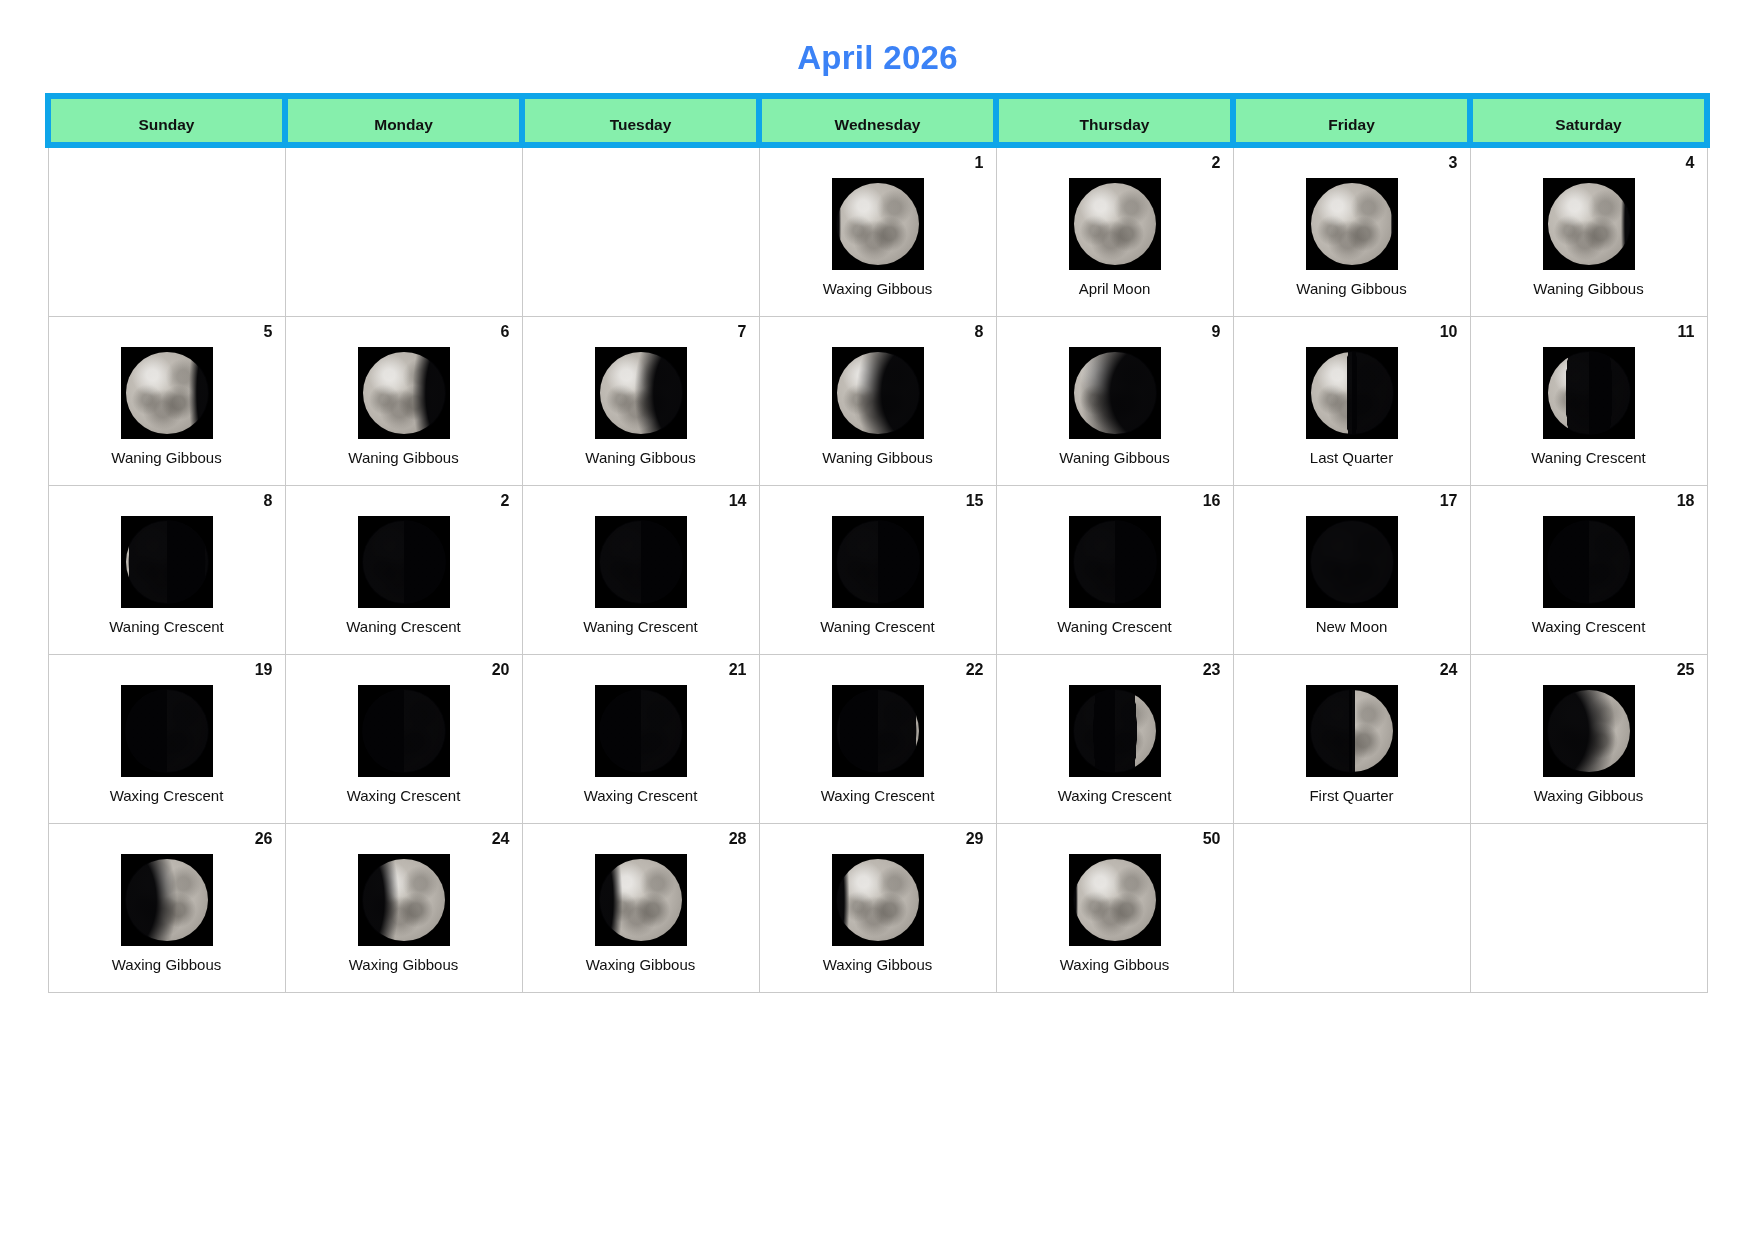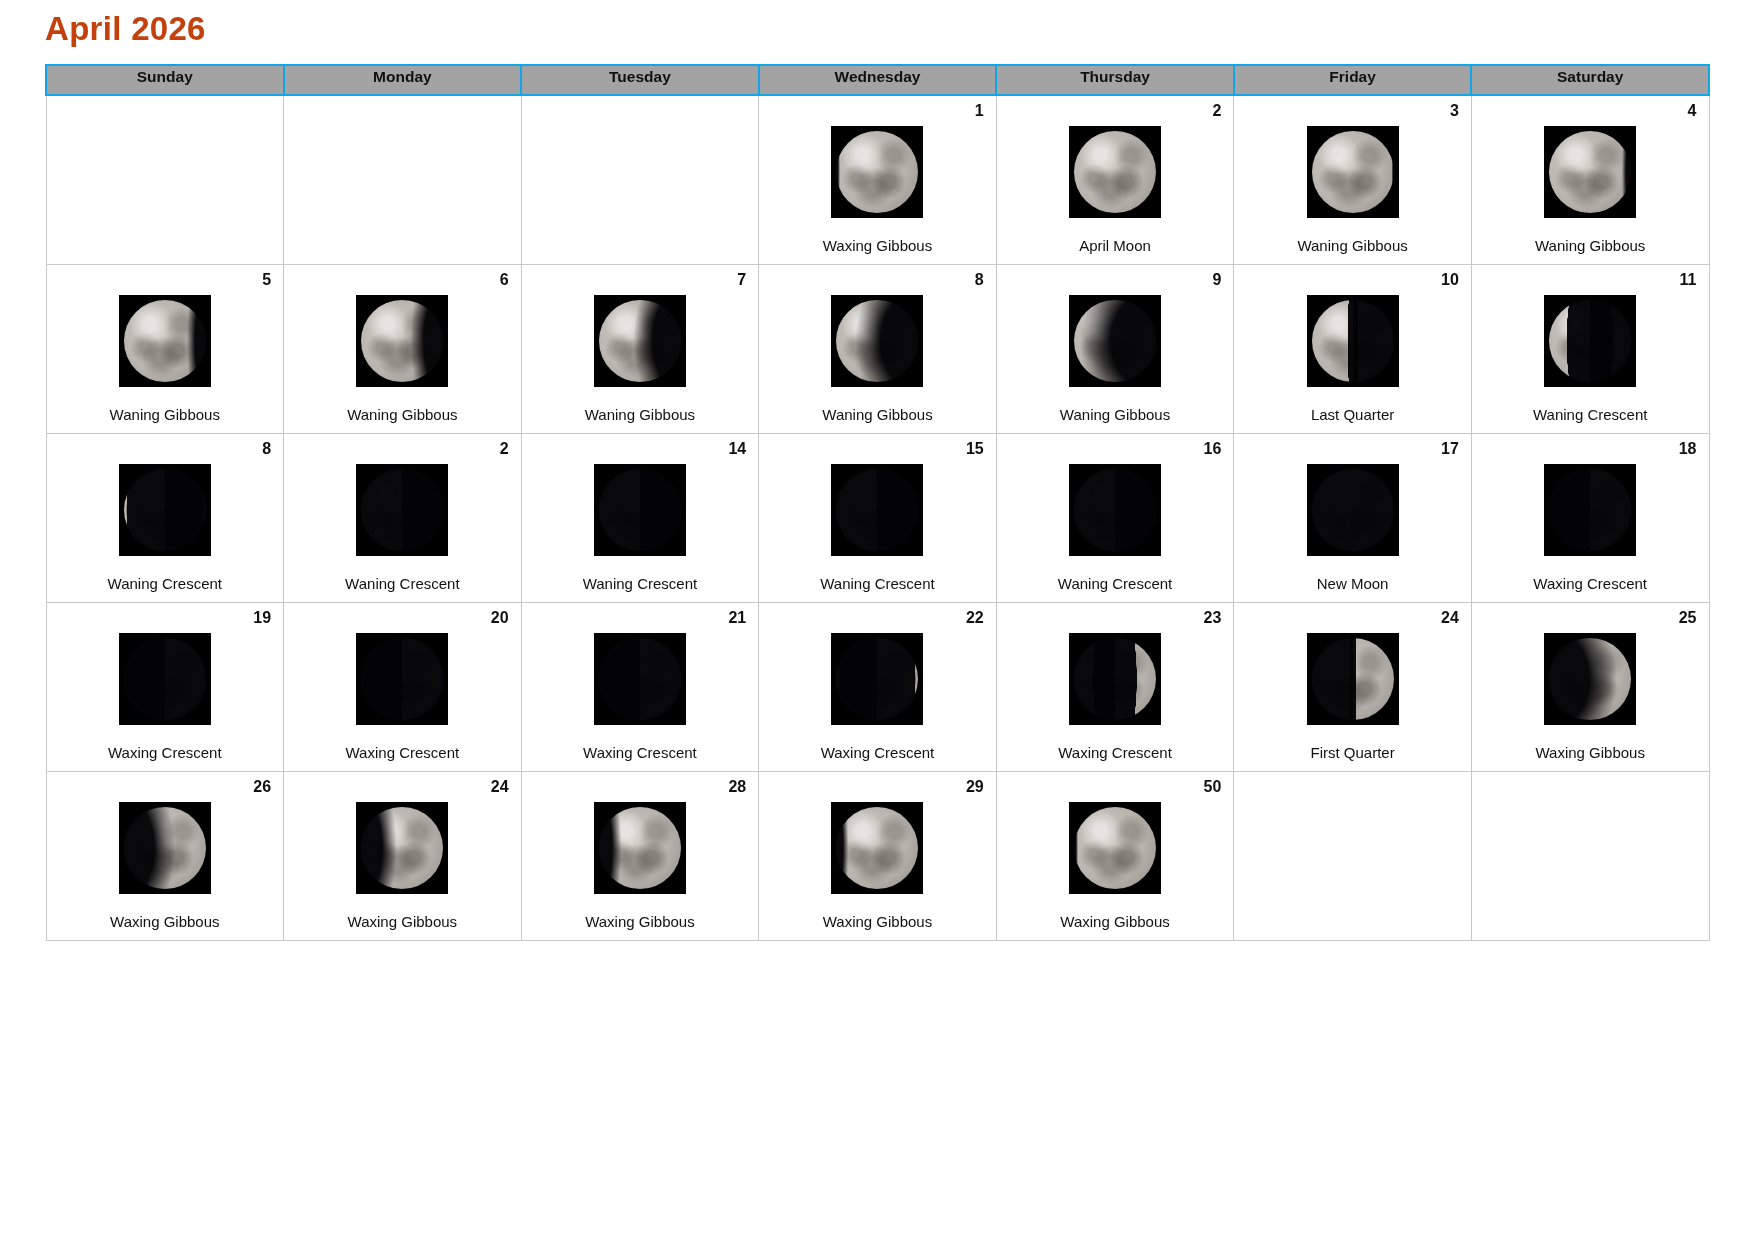--- a/index.html
+++ b/index.html
@@ -15,38 +15,39 @@
     overflow: hidden;
   }
   .page {
     width: 1755px;
     height: 1240px;
     position: relative;
     box-sizing: border-box;
     padding: 0 45px;
   }
   .title {
+    text-align: center;
     font-size: 33px;
     font-weight: bold;
     letter-spacing: 0.3px;
-    margin: 10px 0 16px 0;
-    color: #c2410c;
+    margin: 39px 0 16px 0;
+    color: #3b82f6;
   }
   table.calendar {
     width: 100%;
     border-collapse: collapse;
     table-layout: fixed;
   }
   table.calendar th {
-    border: 2px solid #0ea5e9;
+    border: 6px solid #0ea5e9;
     font-size: 15.5px;
     font-weight: bold;
-    padding: 2px 0 8px 0;
+    padding: 17px 0 8px 0;
     text-align: center;
-    background: #a3a3a3;
+    background: #86efac;
     color: #111111;
   }
   table.calendar td {
     border: 1px solid #c9c9c9;
     vertical-align: top;
     height: 168px;
     width: 14.2857%;
     padding: 0;
     background: #ffffff;
   }
@@ -58,21 +59,20 @@
     padding: 6px 12px 0 0;
     line-height: 1.1;
     color: #111111;
     height: 20px;
   }
   .cellbody {
     display: flex;
     flex-direction: column;
     align-items: center;
     justify-content: flex-start;
-    gap: 9px;
   }
   .moonbox {
     width: 92px;
     height: 92px;
     background: #000000;
     position: relative;
     margin-top: 4px;
     overflow: hidden;
   }
   .moon-disc {

